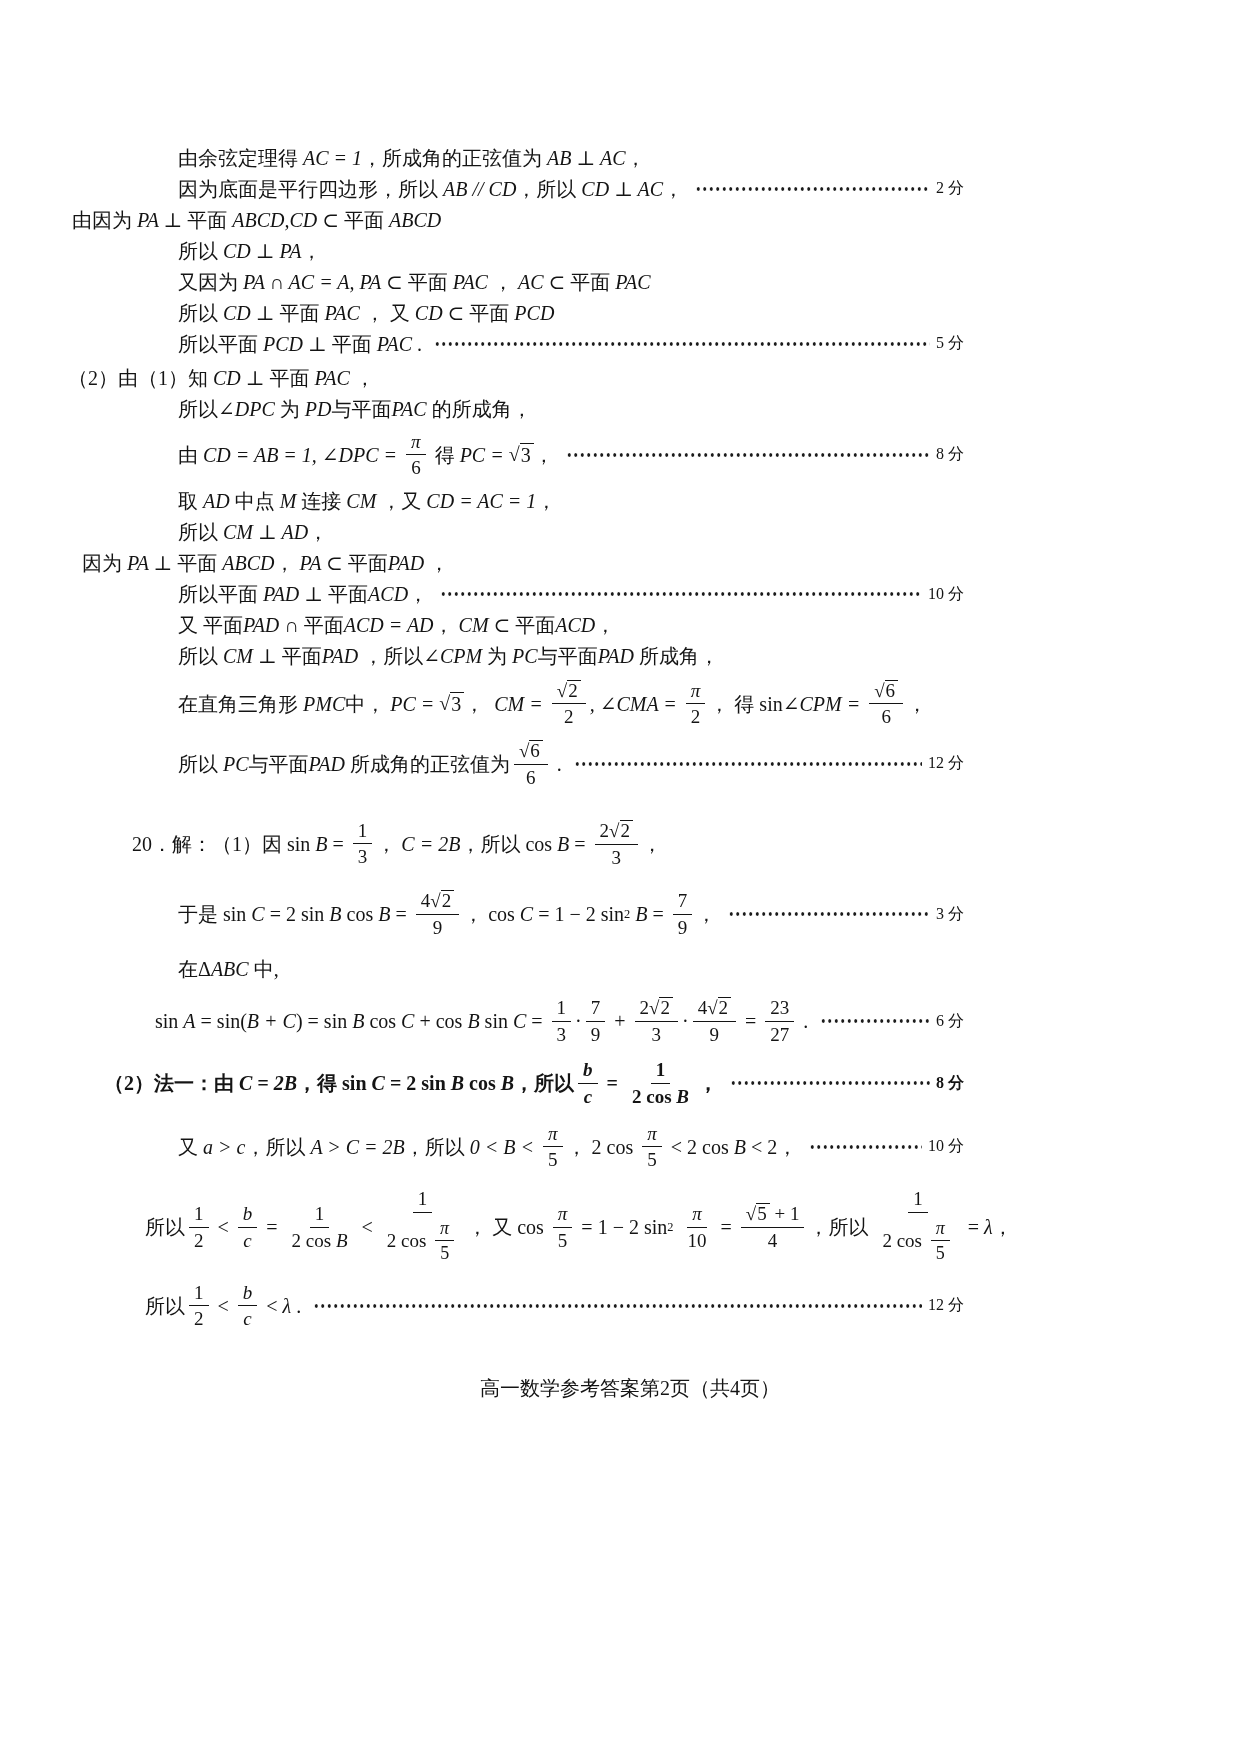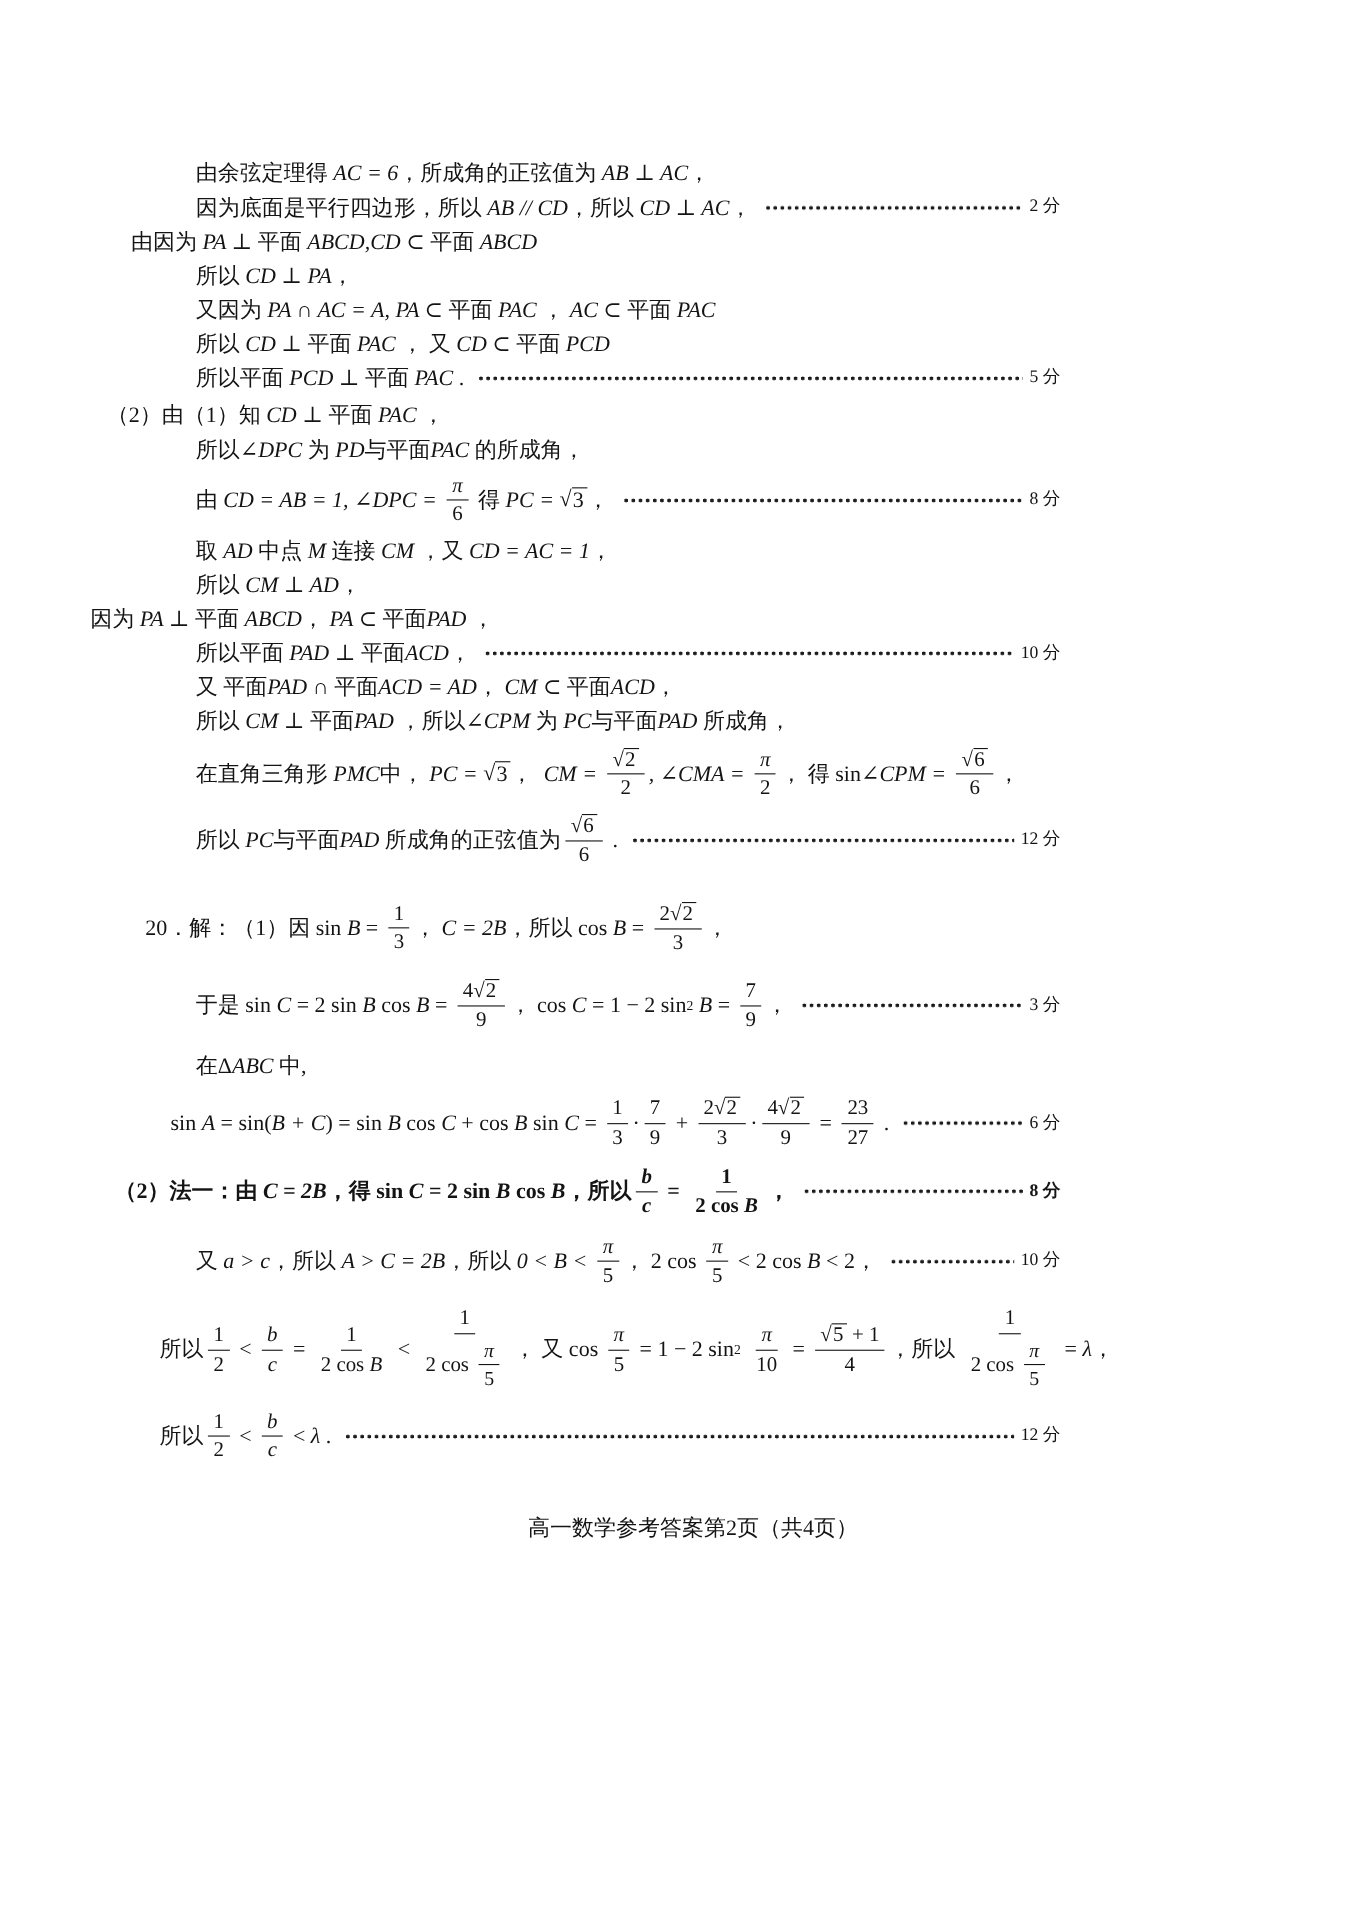--- a/index.html
+++ b/index.html
@@ -39,38 +39,38 @@
   .footer{margin-top:42px;text-align:center;font-size:20px;width:1240px;margin-left:10px;}
 </style>
 </head>
 <body>
 
 <div class="page">
   <div class="content">
       <div class="line" style="padding-left: 178px;">
         <span class="segs">
           <span class="tok-cjk">由余弦定理得 </span>
-          <span class="tok-mi">AC = 6</span>
+          <span class="tok-mi">AC = 1</span>
           <span class="tok-cjk">，所成角的正弦值为 </span>
           <span class="tok-mi">AB ⊥ AC</span>
           <span class="tok-cjk">，</span>
         </span>
       </div>
       <div class="line" style="padding-left: 178px;">
         <span class="segs">
           <span class="tok-cjk">因为底面是平行四边形，所以 </span>
           <span class="tok-mi">AB // CD</span>
           <span class="tok-cjk">，所以 </span>
           <span class="tok-mi">CD ⊥ AC</span>
           <span class="tok-cjk">，</span>
         </span>
         <span class="leader"></span>
         <span class="score">2 分</span>
       </div>
-      <div class="line" style="padding-left: 119px;">
+      <div class="line" style="padding-left: 72px;">
         <span class="segs">
           <span class="tok-cjk">由因为 </span>
           <span class="tok-mi">PA ⊥ </span>
           <span class="tok-cjk">平面 </span>
           <span class="tok-mi">ABCD,CD ⊂ </span>
           <span class="tok-cjk">平面 </span>
           <span class="tok-mi">ABCD</span>
         </span>
       </div>
       <div class="line" style="padding-left: 178px;">
@@ -108,21 +108,21 @@
         <span class="segs">
           <span class="tok-cjk">所以平面 </span>
           <span class="tok-mi">PCD ⊥ </span>
           <span class="tok-cjk">平面 </span>
           <span class="tok-mi">PAC</span>
           <span class="tok-cjk"> .</span>
         </span>
         <span class="leader"></span>
         <span class="score">5 分</span>
       </div>
-      <div class="line" style="padding-left: 97px; margin-top: 3px;">
+      <div class="line" style="padding-left: 68px; margin-top: 3px;">
         <span class="segs">
           <span class="tok-cjk">（2）由（1）知 </span>
           <span class="tok-mi">CD ⊥ </span>
           <span class="tok-cjk">平面 </span>
           <span class="tok-mi">PAC</span>
           <span class="tok-cjk"> ，</span>
         </span>
       </div>
       <div class="line" style="padding-left: 178px;">
         <span class="segs">

